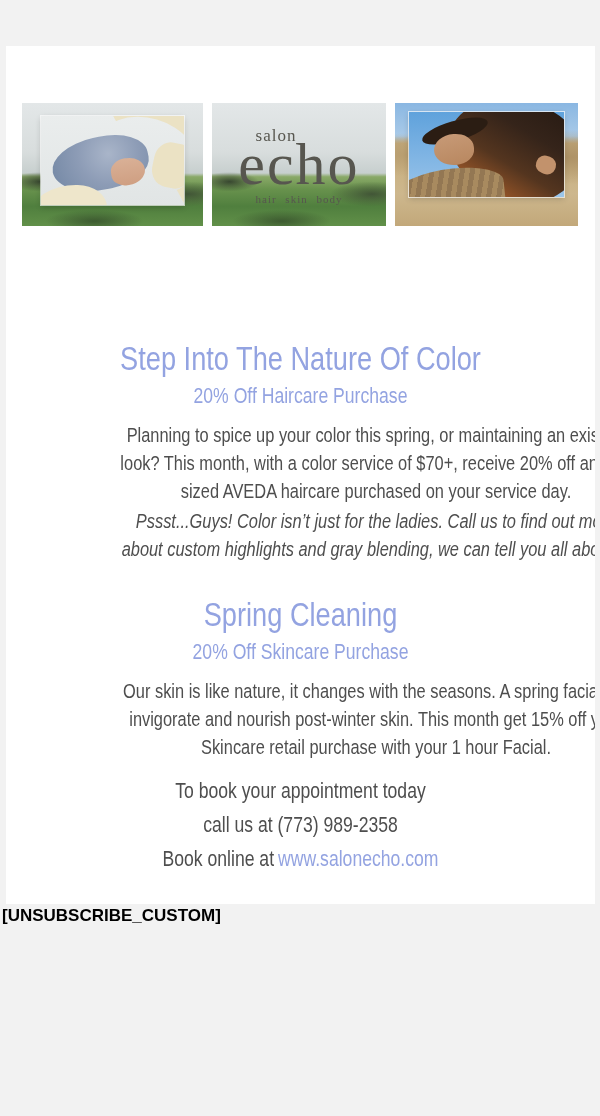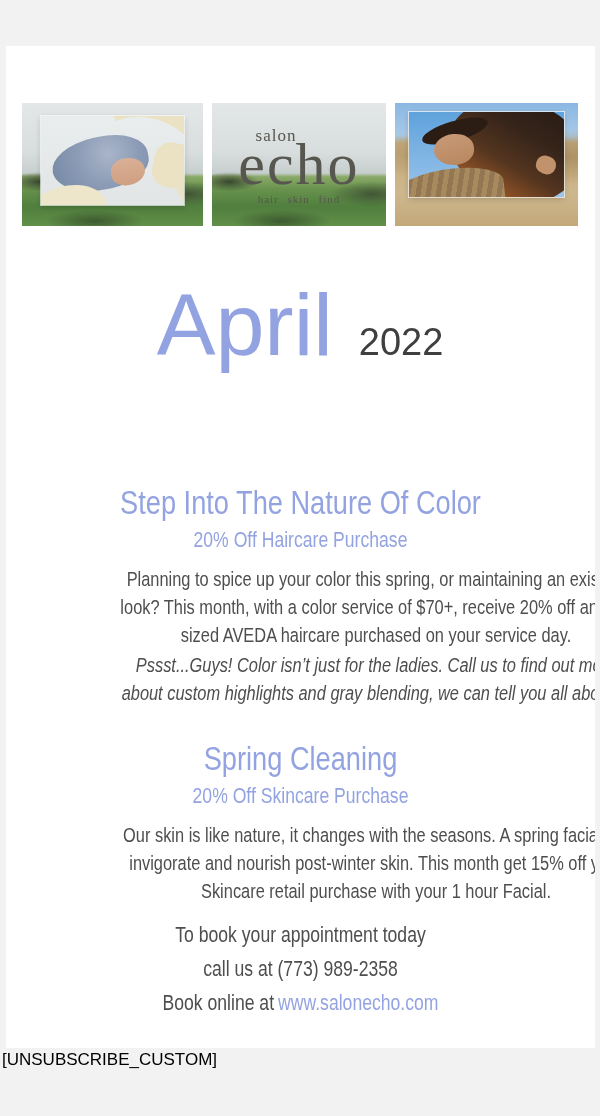--- a/index.html
+++ b/index.html
@@ -101,21 +101,21 @@
   .promo h3 { margin: 6px 0 0; font-size: 22px; line-height: 26px; font-weight: normal; color: #93a3e1; }
   .body-copy { margin: 12px 0 0; font-size: 20.5px; line-height: 28px; color: #4e4e4e;
     white-space: pre-line; text-align: center; }
   .note-copy { margin-top: 2px; font-style: italic; }
 
   .booking { margin-top: 16px; }
   .booking p { margin: 0 0 6px; font-size: 22px; line-height: 28px; color: #4e4e4e; }
   .site-link { color: #93a3e1; text-decoration: none; margin-left: 5px; cursor: pointer; }
 
   
-  .unsubscribe { margin: 2px 0 0; padding-left: 2px; font-size: 17px; line-height: 20px; color: #000000; text-align: left; }
+  .unsubscribe { margin: 2px 0 0; padding-left: 2px; font-size: 17px; line-height: 20px; color: #000000; text-align: left; font-weight: bold; }
 </style>
 </head>
 <body>
 
 <div class="page">
   <div class="card">
 
     <div class="photo-row">
       <div class="tile tile-left">
         <div class="inner-photo ip-left">
@@ -124,39 +124,35 @@
           <div class="hair-blue"></div>
           <div class="face-l"></div>
           <div class="shoulder-l"></div>
         </div>
       </div>
 
       <div class="tile tile-mid">
         <div class="logo-circle">
           <div class="logo-salon">salon</div>
           <div class="logo-echo">echo</div>
-          <div class="logo-tagline">hair skin find</div>
+          <div class="logo-tagline">hair skin body</div>
         </div>
       </div>
 
       <div class="tile tile-right">
         <div class="inner-photo ip-right">
           <div class="hair-dark"></div>
           <div class="hair-top"></div>
           <div class="face-r"></div>
           <div class="drape"></div>
           <div class="hand-r"></div>
         </div>
       </div>
     </div>
 
-    <div class="masthead">
-      <span class="month">April</span>
-      <span class="year">2022</span>
-    </div>
 
     <section class="promo promo-1">
       <h2 class="condensed">Step Into The Nature Of Color</h2>
       <h3 class="condensed">20% Off Haircare Purchase</h3>
       <p class="body-copy condensed wide">Planning to spice up your color this spring, or maintaining an existing
 look? This month, with a color service of $70+, receive 20% off any full
 sized AVEDA haircare purchased on your service day.</p>
       <p class="body-copy note-copy condensed wide">Pssst...Guys! Color isn’t just for the ladies. Call us to find out more
 about custom highlights and gray blending, we can tell you all about it.</p>
     </section>

